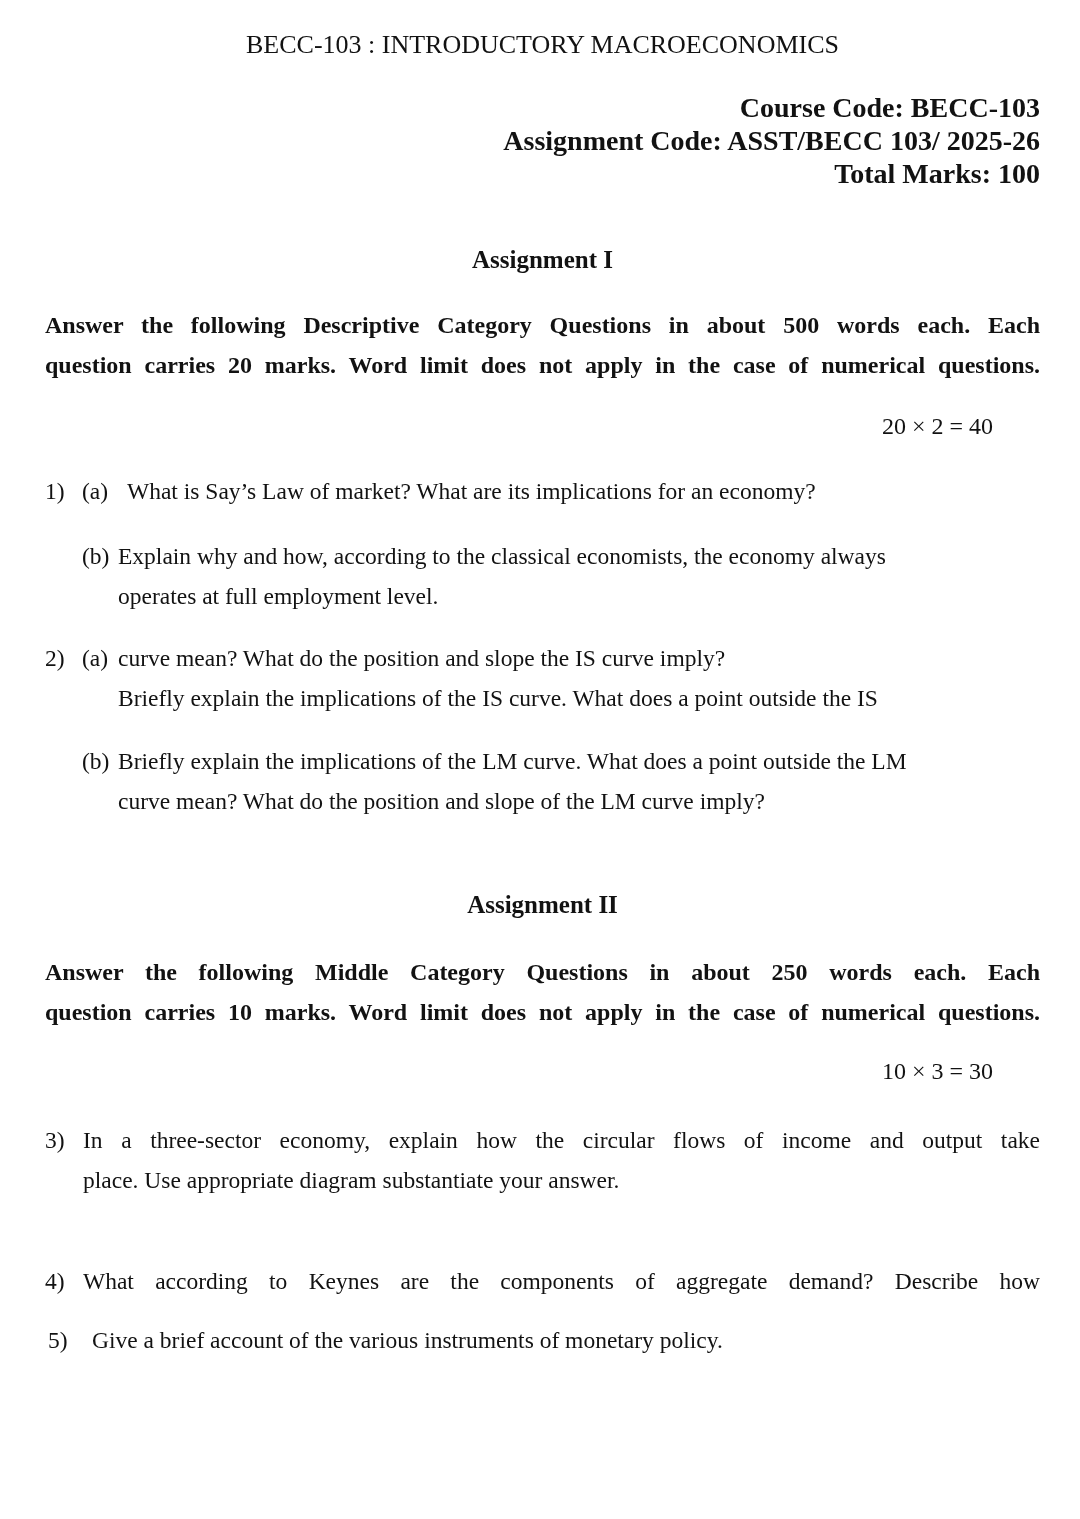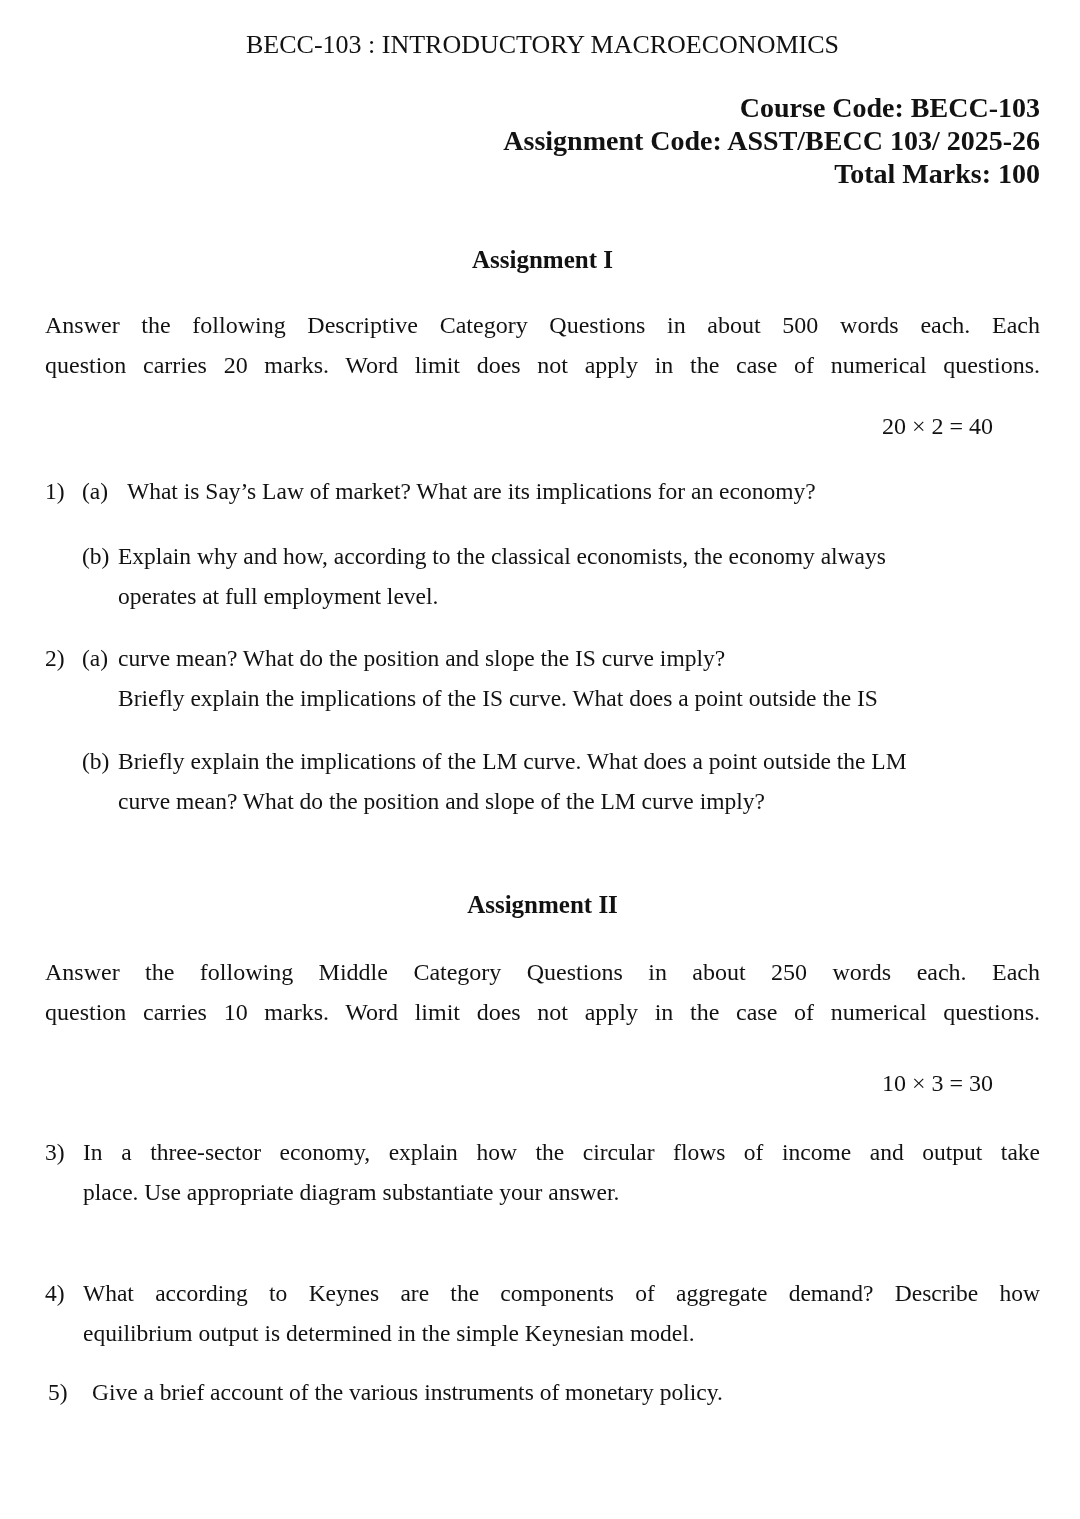--- a/index.html
+++ b/index.html
@@ -22,28 +22,28 @@
     text-align: right; font-weight: bold;
     font-size: 28px; line-height: 33px;
   }
   .sec-heading {
     font-size: 25px; font-weight: bold;
     text-align: center; line-height: 32px;
   }
   .sec1-heading { margin-top: 54px; }
   .sec2-heading { margin-top: 68px; }
 
-  .instructions { font-size: 24px; font-weight: normal; line-height: 39.5px; }
+  .instructions { font-size: 24px; font-weight: bold; line-height: 39.5px; }
   .instr1 { margin-top: 30px; }
   .instr2 { margin-top: 32px; }
   .jline { display: block; text-align: justify; text-align-last: justify; }
 
   .marks { font-size: 24px; line-height: 30px; text-align: right; padding-right: 47px; }
   .marks1 { margin-top: 26px; }
-  .marks2 { margin-top: 36px; }
+  .marks2 { margin-top: 24px; }
 
   .q { display: flex; font-size: 23.5px; line-height: 40px; }
   .qnum  { width: 37px; flex: 0 0 auto; }
   .qnum-mid { width: 38px; flex: 0 0 auto; }
   .qnum-5 { width: 47px; flex: 0 0 auto; padding-left: 3px; }
   .qsub  { width: 36px; flex: 0 0 auto; }
   .qsub-wide { width: 45px; }
   .qtext { flex: 1 1 auto; min-width: 0; }
   .jl { text-align: justify; text-align-last: justify; }
 
@@ -126,21 +126,20 @@
     <div class="qtext">
       <div class="jl">In a three-sector economy, explain how the circular flows of income and output take</div>
       <div>place. Use appropriate diagram substantiate your answer.</div>
     </div>
   </div>
 
   <div class="q q4">
     <span class="qnum-mid">4)</span>
     <div class="qtext">
       <div class="jl">What according to Keynes are the components of aggregate demand? Describe how</div>
-      <div>equilibrium output is determined in the simple Keynesian model.</div>
     </div>
   </div>
 
   <div class="q q5">
     <span class="qnum-5">5)</span>
     <div class="qtext">
       <div>Give a brief account of the various instruments of monetary policy.</div>
     </div>
   </div>
 

